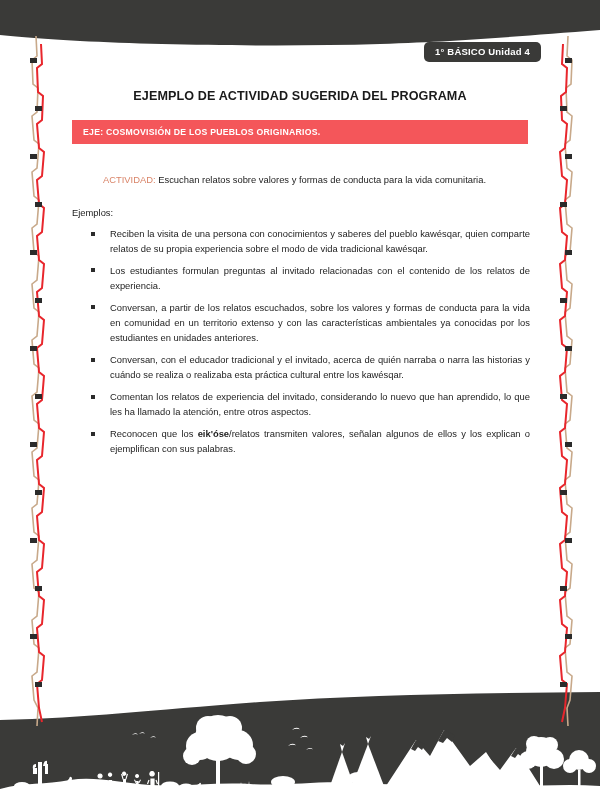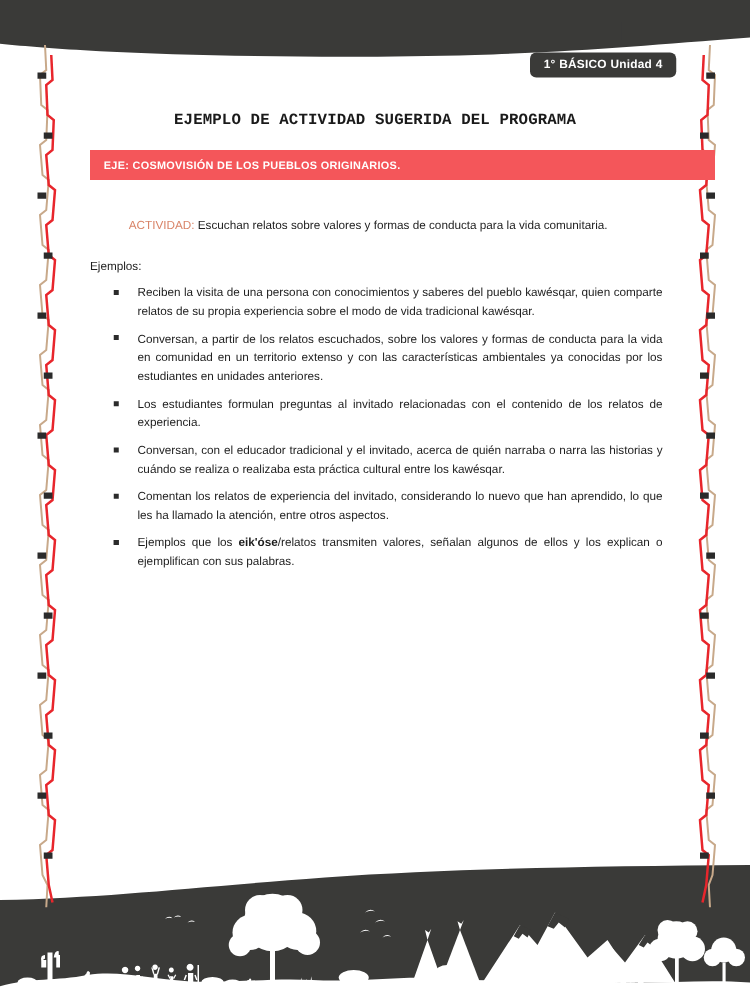--- a/index.html
+++ b/index.html
@@ -95,28 +95,28 @@
   .doc-title {
     position: absolute;
     top: 89px;
     left: 0;
     width: 600px;
     text-align: center;
     font-size: 12.6px;
     font-weight: bold;
     color: #1a1a1a;
     letter-spacing: 0.1px;
-    font-family: Liberation Mono, monospace;
+    font-family: Liberation Sans, sans-serif;
   }
 
   .eje-banner {
     position: absolute;
     top: 120px;
     left: 72px;
-    width: 500px;
+    width: 456px;
     height: 24px;
     background: #f4565a;
     box-sizing: border-box;
     display: flex;
     align-items: center;
     padding-left: 11px;
   }
   .eje-banner span {
     color: #ffffff;
     font-size: 8.7px;
@@ -269,26 +269,26 @@
     </div>
 
     <div class="activity-line">
       <span class="activity-label">ACTIVIDAD:</span><span> Escuchan relatos sobre valores y formas de conducta para la vida comunitaria.</span>
     </div>
 
     <div class="examples-intro">Ejemplos:</div>
 
     <ul class="bullets" id="bullet-list">
         <li><span class="marker"></span><span>Reciben la visita de una persona con conocimientos y saberes del pueblo kawésqar, quien comparte relatos de su propia experiencia sobre el modo de vida tradicional kawésqar.</span></li>
+        <li><span class="marker"></span><span>Los estudiantes formulan preguntas al invitado relacionadas con el contenido de los relatos de experiencia.</span></li>
         <li><span class="marker"></span><span>Conversan, a partir de los relatos escuchados, sobre los valores y formas de conducta para la vida en comunidad en un territorio extenso y con las características ambientales ya conocidas por los estudiantes en unidades anteriores.</span></li>
-        <li><span class="marker"></span><span>Los estudiantes formulan preguntas al invitado relacionadas con el contenido de los relatos de experiencia.</span></li>
         <li><span class="marker"></span><span>Conversan, con el educador tradicional y el invitado, acerca de quién narraba o narra las historias y cuándo se realiza o realizaba esta práctica cultural entre los kawésqar.</span></li>
         <li><span class="marker"></span><span>Comentan los relatos de experiencia del invitado, considerando lo nuevo que han aprendido, lo que les ha llamado la atención, entre otros aspectos.</span></li>
         <li><span class="marker"></span></li>
-        <li><span class="marker"></span><span>Ejemplos que los </span><b>eik'óse</b><span>/relatos transmiten valores, señalan algunos de ellos y los explican o ejemplifican con sus palabras.</span></li>
+        <li><span class="marker"></span><span>Reconocen que los </span><b>eik'óse</b><span>/relatos transmiten valores, señalan algunos de ellos y los explican o ejemplifican con sus palabras.</span></li>
       </ul>
 
   </div>
 
   <svg class="bottom-band" viewBox="0 0 600 110" preserveAspectRatio="none" xmlns="http://www.w3.org/2000/svg">
 
     <path d="M0,30 C90,28 150,20 260,12 C360,5 470,3 600,2 L600,110 L0,110 Z" fill="#3a3a38"></path>
 
     <g fill="#ffffff">
 

